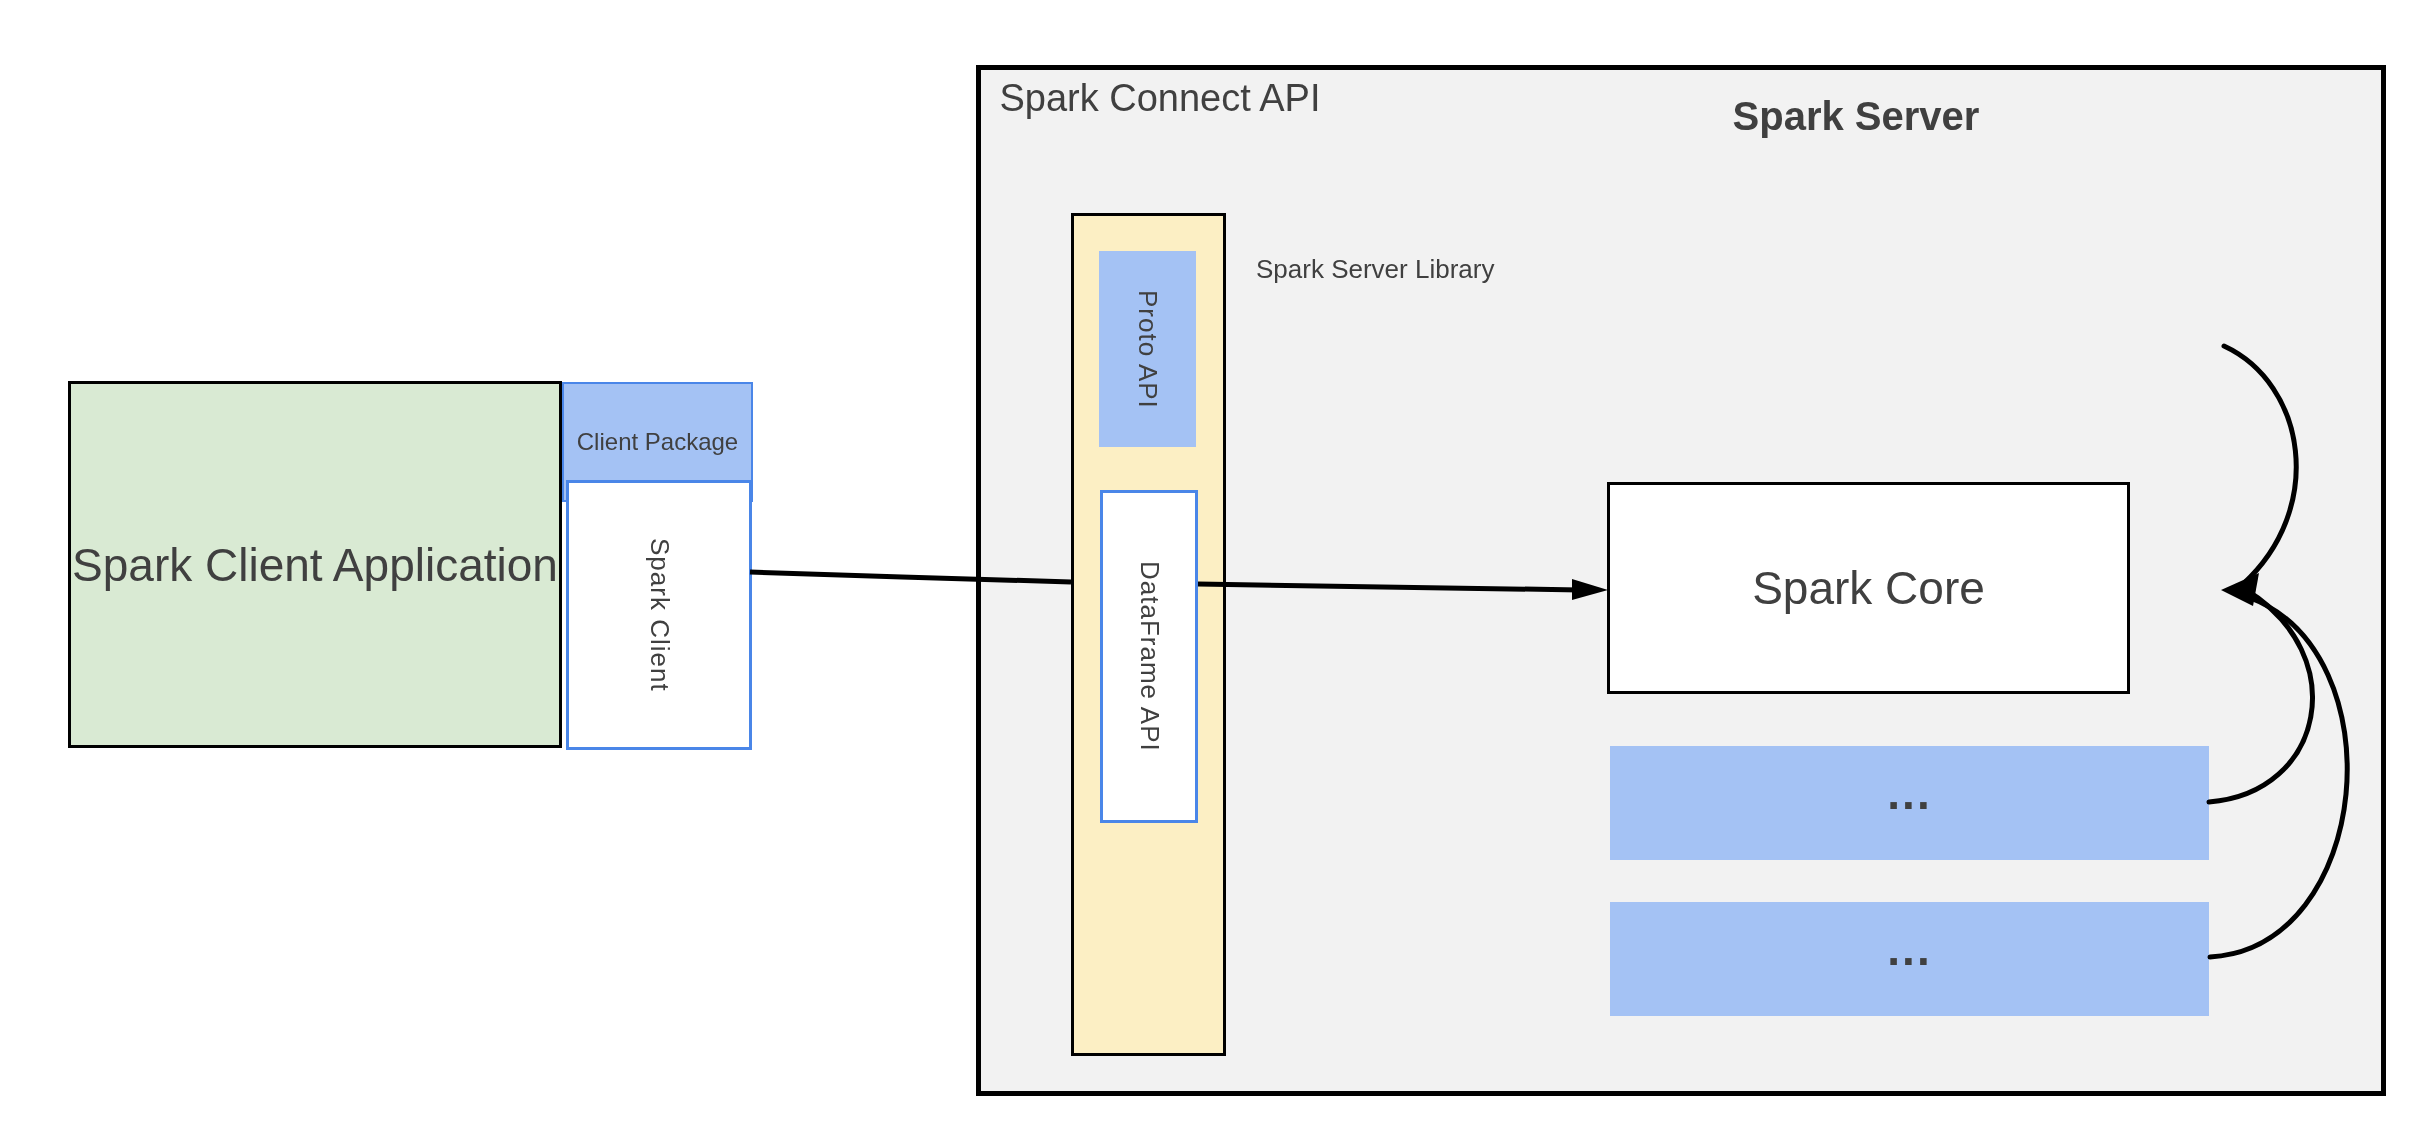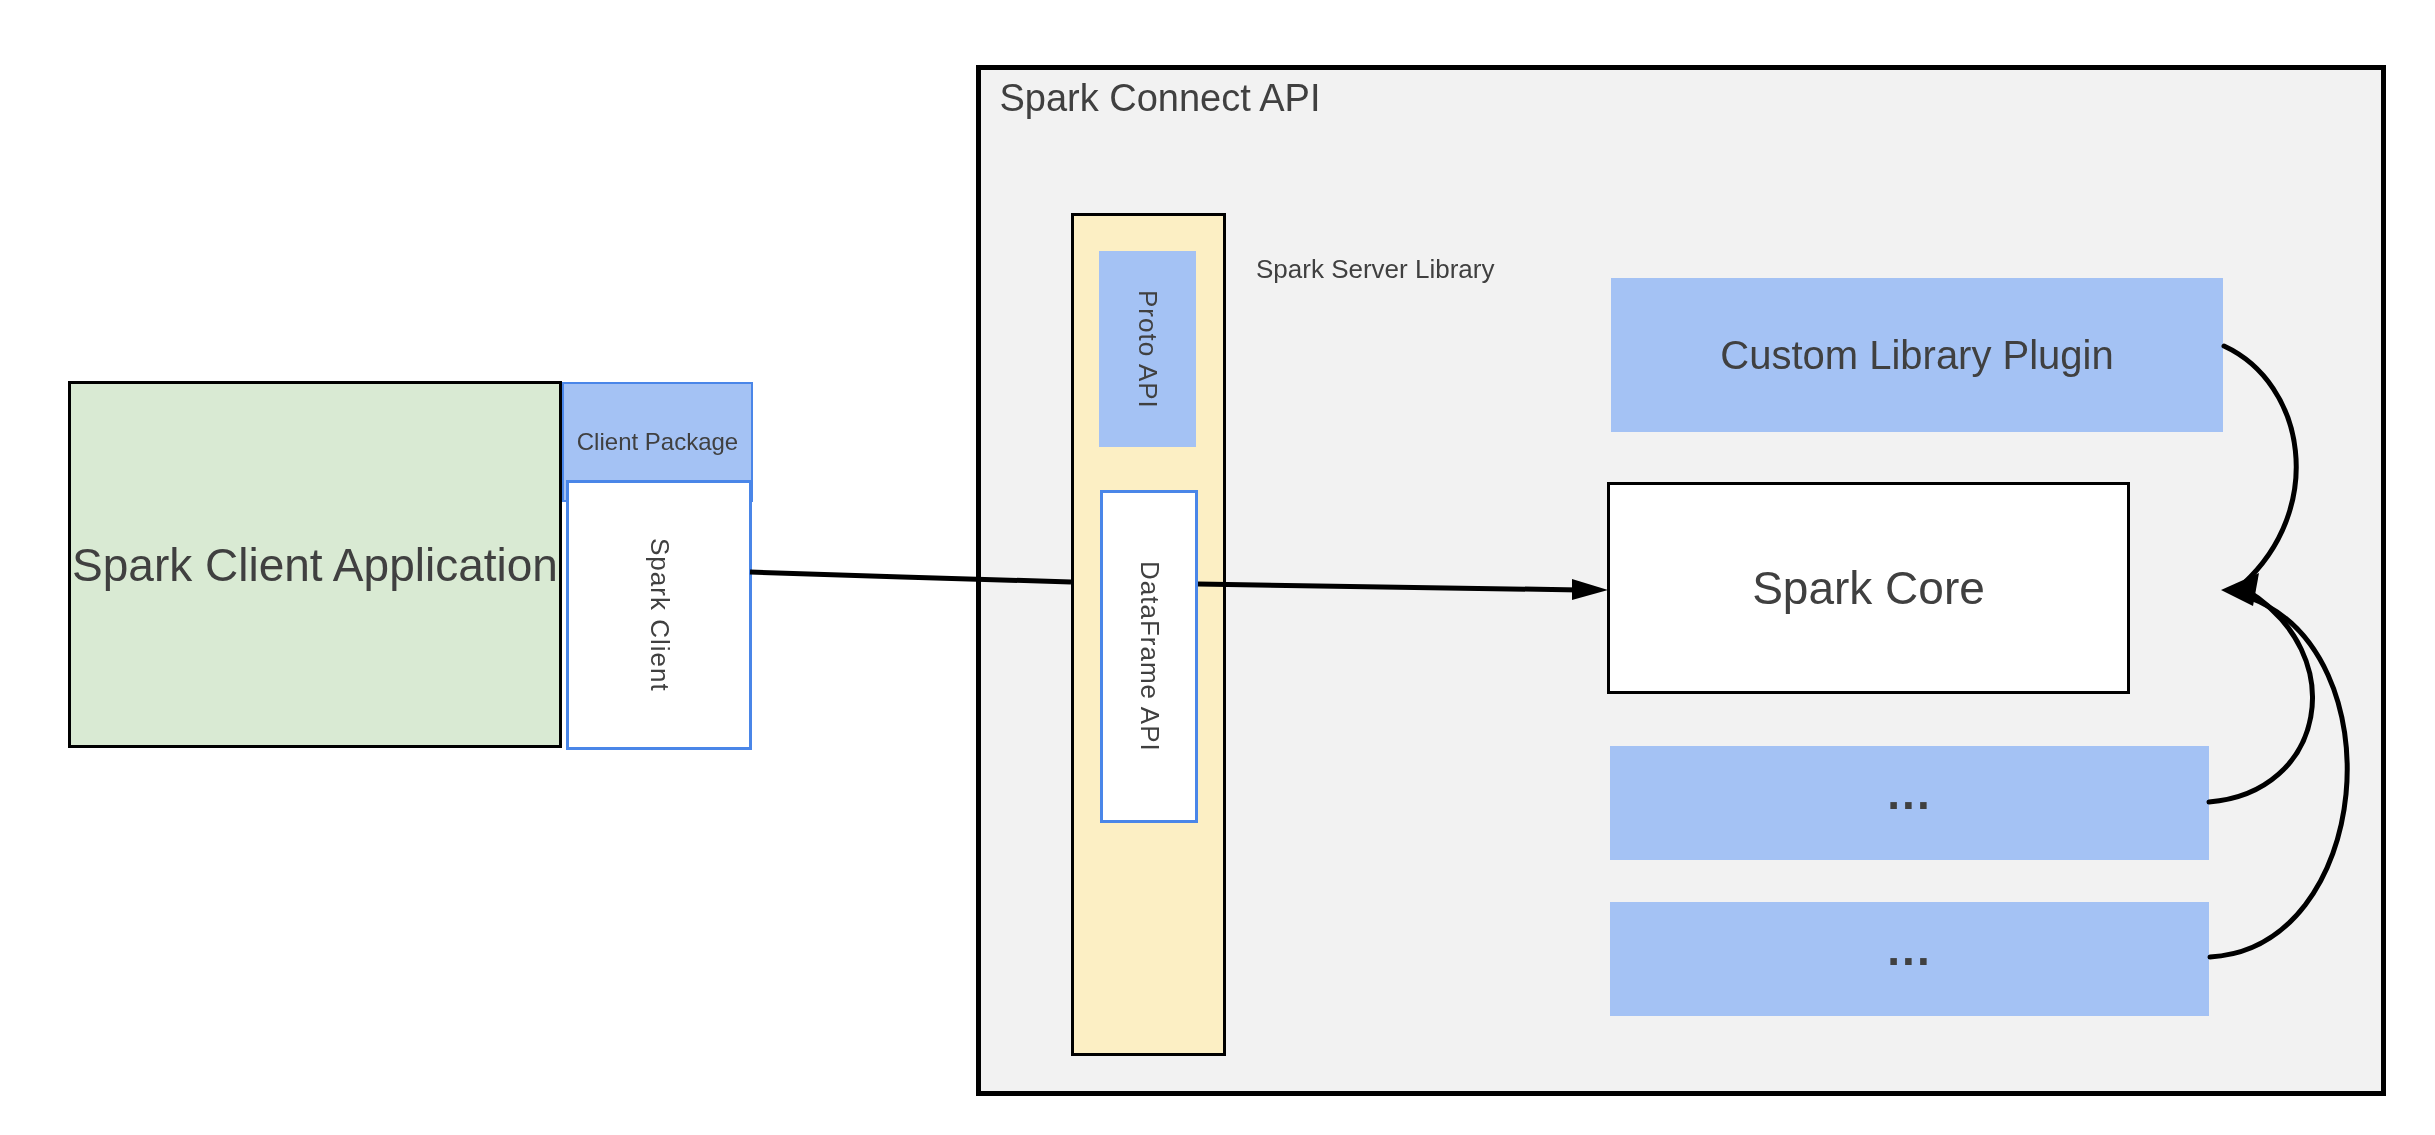--- a/index.html
+++ b/index.html
@@ -80,43 +80,41 @@
   .box,.label{z-index:2;}
 </style>
 </head>
 <body>
 
 <div class="canvas">
 
   <div class="box gray-box"></div>
 
   <div class="label connect-label">Spark Connect API</div>
+  <div class="label server-title">Spark Server</div>
   <div class="label server-library-label">Spark Server Library</div>
 
   <div class="box green-box">
     <span>Spark Client Application</span>
   </div>
   <div class="box client-package">
     <span>Client Package</span>
   </div>
   <div class="box spark-client">
     <span class="vtext">Spark Client</span>
   </div>
 
   <div class="box yellow-box"></div>
   <div class="box proto-api">
     <span class="vtext">Proto API</span>
   </div>
   <div class="box dataframe-api">
     <span class="vtext">DataFrame API</span>
   </div>
 
-  <div class="box clp-box">
-    <span>Custom Library Plugin</span>
-  </div>
   <div class="box core-box">
     <span>Spark Core</span>
   </div>
   <div class="box slot-box slot-1">
     <span class="dots">...</span>
   </div>
   <div class="box slot-box slot-2">
     <span class="dots">...</span>
   </div>
 

